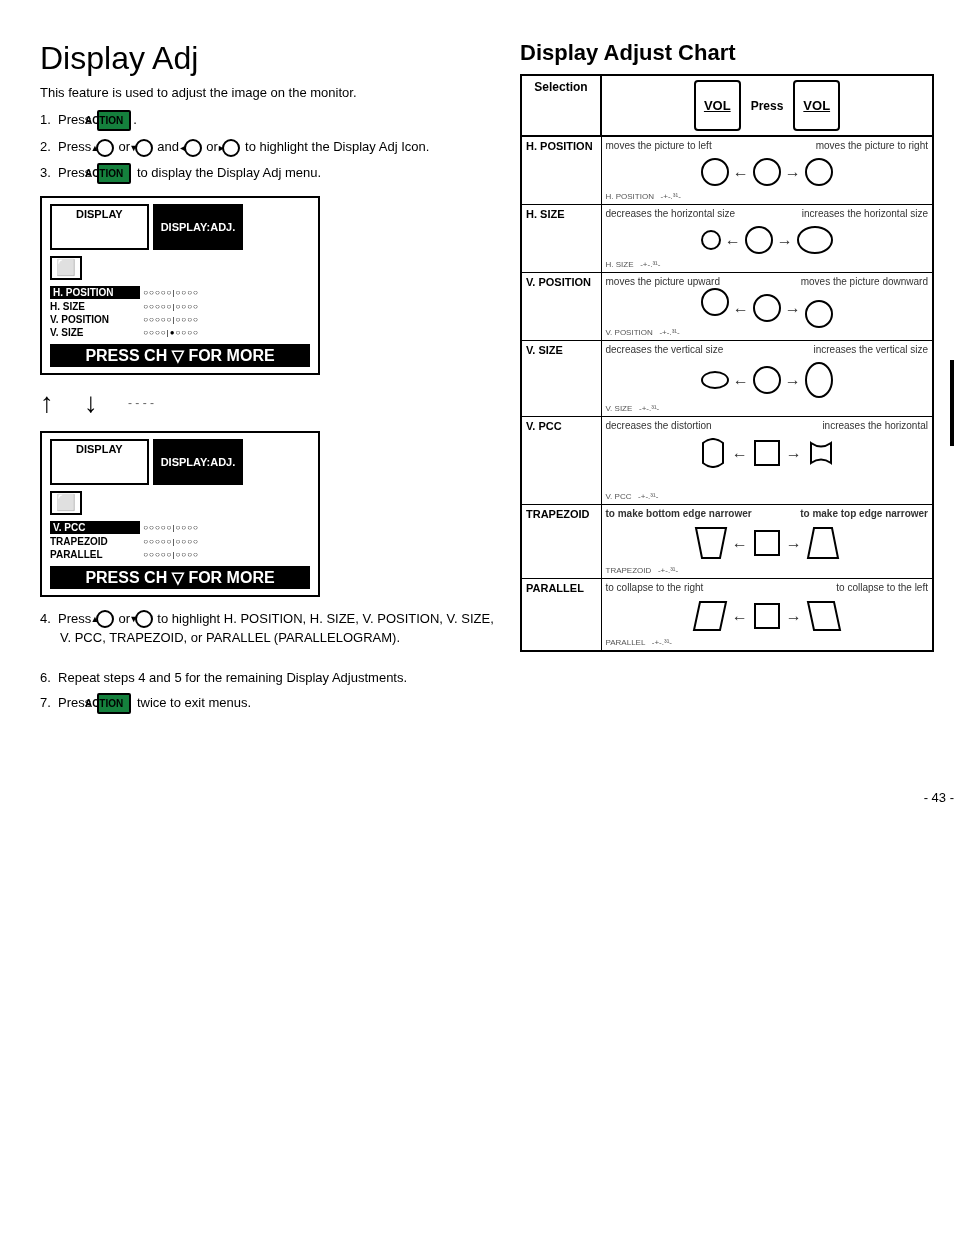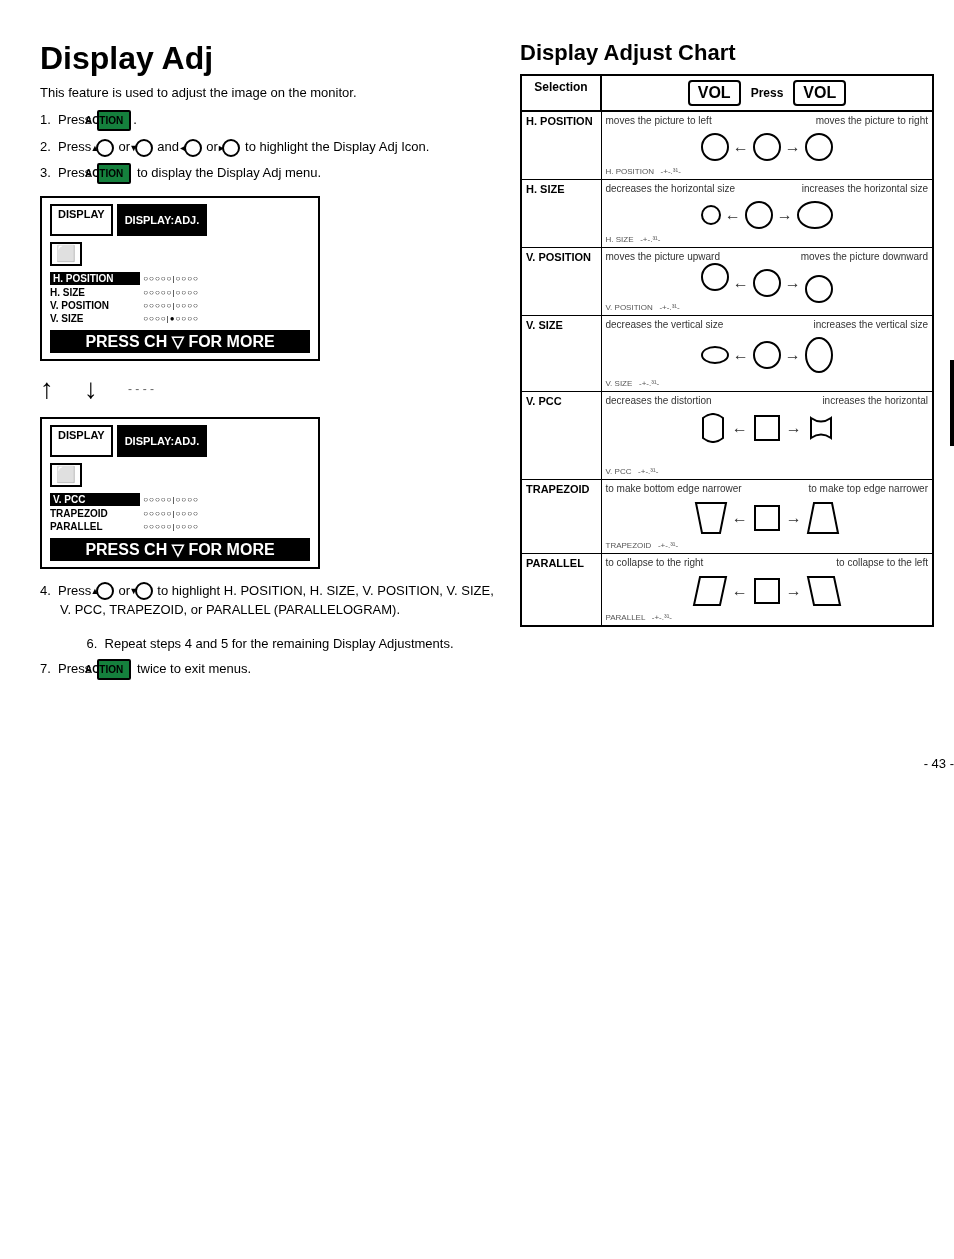--- a/index.html
+++ b/index.html
@@ -25,21 +25,21 @@
       flex-shrink: 0;
     }
 
     .right-col {
       flex: 1;
       position: relative;
     }
 
     h1 {
       font-size: 32px;
-      font-weight: bold;
+      font-weight: normal;
       margin-bottom: 8px;
     }
 
     .intro-text {
       font-size: 13px;
       margin-bottom: 10px;
     }
 
     .step-list {
       list-style: none;
@@ -89,29 +89,29 @@
     }
 
     .menu-title-bar {
       display: flex;
       gap: 4px;
       margin-bottom: 6px;
     }
 
     .menu-title-inactive {
       border: 2px solid #000;
-      padding: 2px 6px;
+      padding: 2px 24px;
       font-size: 11px;
       font-weight: bold;
       background: #fff;
     }
 
     .menu-title-active {
       border: 2px solid #000;
-      padding: 8px 6px;
+      padding: 15px 6px;
       font-size: 11px;
       font-weight: bold;
       background: #000;
       color: #fff;
     }
 
     .menu-icon-box {
       border: 2px solid #000;
       width: 32px;
       height: 24px;
@@ -201,24 +201,25 @@
       justify-content: center;
       align-items: center;
       gap: 10px;
       font-weight: bold;
     }
 
     .vol-btn {
       display: inline-block;
       border: 2px solid #000;
       border-radius: 4px;
-      padding: 2px 8px;
-      font-size: 16px;
+      padding: 16px 8px;
+      font-size: 13px;
       font-weight: bold;
       background: #fff;
+      text-decoration: underline;
     }
 
     .row-label {
       font-weight: bold;
       font-size: 11px;
       vertical-align: top;
       padding: 4px;
       white-space: nowrap;
     }
 
@@ -357,21 +358,21 @@
 
     <ul class="step-list" style="margin-top:12px;">
       <li>
         <span>4.&nbsp; Press
           <span class="icon-circle">▲</span>
           or
           <span class="icon-circle">▼</span>
           to highlight H. POSITION, H. SIZE, V. POSITION, V. SIZE, V. PCC, TRAPEZOID, or PARALLEL (PARALLELOGRAM).
         </span>
       </li>
-      <li style="margin-top:14px;text-align:center;">
+      <li style="margin-top:20px;">
         <span>6.&nbsp; Repeat steps 4 and 5 for the remaining Display Adjustments.</span>
       </li>
       <li style="margin-top:6px;">
         <span>7.&nbsp; Press <span class="action-btn">ACTION</span> twice to exit menus.</span>
       </li>
     </ul>
   </div>
 
   <div class="right-col" style="position:relative;">
 
@@ -490,21 +491,21 @@
                 <path d="M5,5 Q15,12 25,5 L25,25 Q15,18 5,25 Z" fill="none" stroke="#000" stroke-width="2"></path>
               </svg>
             </div>
             <div style="font-size:8px; color:#555; margin-top:20px;">V. PCC &nbsp; -+-.³¹-</div>
           </td>
         </tr>
 
         <tr>
           <td class="row-label">TRAPEZOID</td>
           <td class="row-desc" colspan="3">
-            <div style="display:flex; justify-content:space-between; font-size:10px; margin-bottom:3px;">
+            <div style="display:flex; justify-content:space-between; font-size:10px; margin-bottom:3px;font-weight:bold;">
               <span>to make bottom edge narrower</span>
               <span>to make top edge narrower</span>
             </div>
             <div class="shape-row">
 
               <svg width="34" height="34">
                 <polygon points="2,2 32,2 26,32 8,32" fill="none" stroke="#000" stroke-width="2"></polygon>
               </svg>
               <span style="font-size:16px;">←</span>
 

